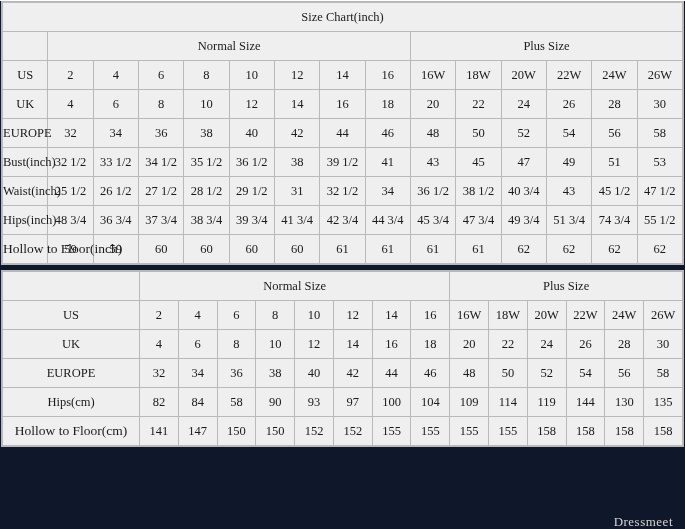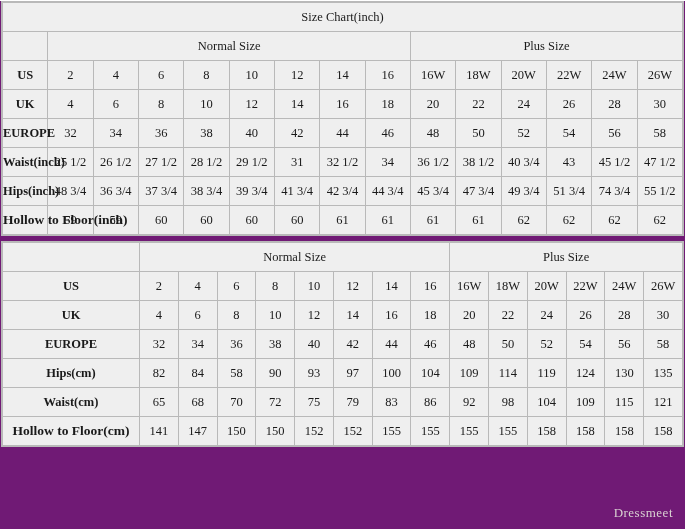--- a/index.html
+++ b/index.html
@@ -11,21 +11,21 @@
     width: 685px;
     height: 529px;
     font-family: "Liberation Serif", serif;
     color: #1a1a1a;
     overflow: hidden;
   }
   .page {
     width: 685px;
     height: 529px;
     position: relative;
-    background: #701a75;
+    background: #0f172a;
   }
   .chart-block {
     width: 683px;
     margin: 0 auto;
     border: 1px solid #b9b9b9;
     background: #efefef;
     box-sizing: border-box;
   }
   .chart-block.first { margin-top: 1px; }
   .chart-block.second { margin-top: 5px; }
@@ -59,28 +59,27 @@
     height: 24px;
   }
   td.row-label {
     font-size: 14px;
   }
   td.row-label.small {
     font-size: 13.5px;
   }
   td.corner {
     border-left: none;
-    font-weight: bold;
   }
   tr.tall td { height: 28px; }
 
   .watermark {
     position: absolute;
     right: 12px;
-    bottom: 9px;
+    bottom: 0;
     font-size: 13px;
     color: #d9d2d2;
     font-family: "Liberation Serif", serif;
     letter-spacing: 0.5px;
     pointer-events: none;
   }
 </style>
 </head>
 <body>
 
@@ -145,20 +144,37 @@
           <td>44</td>
           <td>46</td>
           <td>48</td>
           <td>50</td>
           <td>52</td>
           <td>54</td>
           <td>56</td>
           <td>58</td>
         </tr>
 
+        <tr class="tall">
+          <td class="corner row-label">Bust(inch)</td>
+          <td>32 1/2</td>
+          <td>33 1/2</td>
+          <td>34 1/2</td>
+          <td>35 1/2</td>
+          <td>36 1/2</td>
+          <td>38</td>
+          <td>39 1/2</td>
+          <td>41</td>
+          <td>43</td>
+          <td>45</td>
+          <td>47</td>
+          <td>49</td>
+          <td>51</td>
+          <td>53</td>
+        </tr>
 
         <tr class="tall">
           <td class="corner row-label">Waist(inch)</td>
           <td>25 1/2</td>
           <td>26 1/2</td>
           <td>27 1/2</td>
           <td>28 1/2</td>
           <td>29 1/2</td>
           <td>31</td>
           <td>32 1/2</td>
@@ -279,42 +295,25 @@
           <td>84</td>
           <td>58</td>
           <td>90</td>
           <td>93</td>
           <td>97</td>
           <td>100</td>
           <td>104</td>
           <td>109</td>
           <td>114</td>
           <td>119</td>
-          <td>124</td>
+          <td>144</td>
           <td>130</td>
           <td>135</td>
         </tr>
 
-        <tr class="tall">
-          <td class="corner row-label">Waist(cm)</td>
-          <td>65</td>
-          <td>68</td>
-          <td>70</td>
-          <td>72</td>
-          <td>75</td>
-          <td>79</td>
-          <td>83</td>
-          <td>86</td>
-          <td>92</td>
-          <td>98</td>
-          <td>104</td>
-          <td>109</td>
-          <td>115</td>
-          <td>121</td>
-        </tr>
 
 
         <tr class="tall">
           <td class="corner row-label small">Hollow to Floor(cm)</td>
           <td>141</td>
           <td>147</td>
           <td>150</td>
           <td>150</td>
           <td>152</td>
           <td>152</td>

